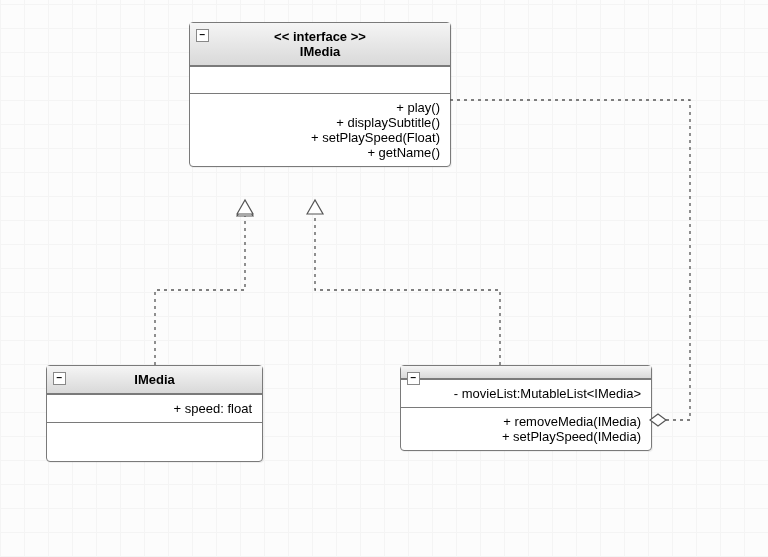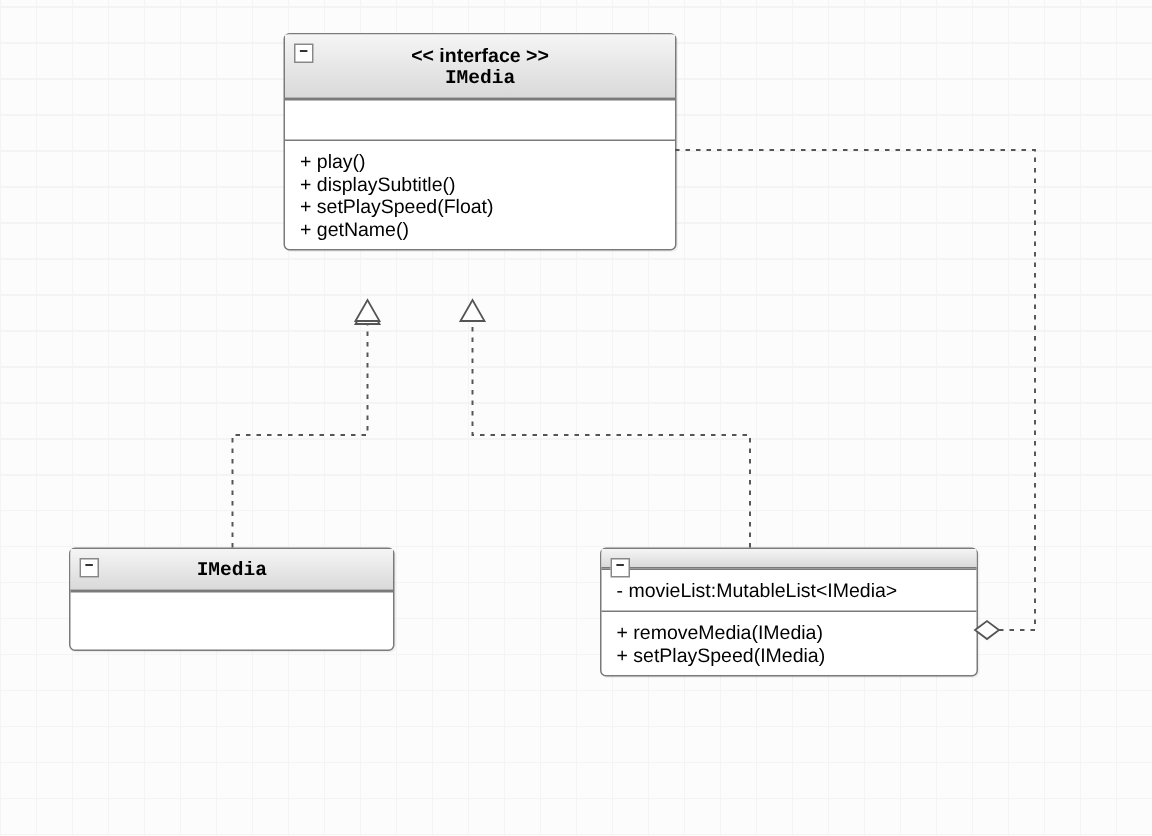--- a/index.html
+++ b/index.html
@@ -36,39 +36,38 @@
     font-weight: bold;
     position: relative;
   }
   .uml-header .stereotype {
     display: block;
     font-weight: bold;
   }
   .uml-header .cname {
     display: block;
     font-weight: bold;
-    font-family: Liberation Mono, monospace;
   }
   .collapse-icon {
     position: absolute;
     left: 6px;
     top: 6px;
     width: 11px;
     height: 11px;
     border: 1px solid #888;
     background: #fff;
     font-size: 10px;
     line-height: 10px;
     text-align: center;
   }
   .uml-section {
     border-top: 1px solid #7a7a7a;
     padding: 6px 10px;
     min-height: 14px;
-    text-align: left;
+    text-align: right;
   }
   .uml-section .row { white-space: pre; }
   svg.connectors {
     position: absolute;
     left: 0; top: 0;
     width: 768px; height: 557px;
     pointer-events: none;
   }
 </style>
 </head>
@@ -88,20 +87,23 @@
       <div class="row">+ displaySubtitle()</div>
       <div class="row">+ setPlaySpeed(Float)</div>
       <div class="row">+ getName()</div>
     </div>
   </div>
 
   <div class="uml-class" style="left:46px; top:365px; width:215px;">
     <div class="uml-header">
       <span class="collapse-icon">−</span>
       <span class="cname">IMedia</span>
+    </div>
+    <div class="uml-section">
+      <div class="row">+ speed: float</div>
     </div>
     <div class="uml-section" style="min-height:26px;"></div>
   </div>
 
   <div class="uml-class" style="left:400px; top:365px; width:250px;">
     <div class="uml-header">
       <span class="collapse-icon">−</span>
     </div>
     <div class="uml-section">
       <div class="row">- movieList:MutableList&lt;IMedia&gt;</div>

